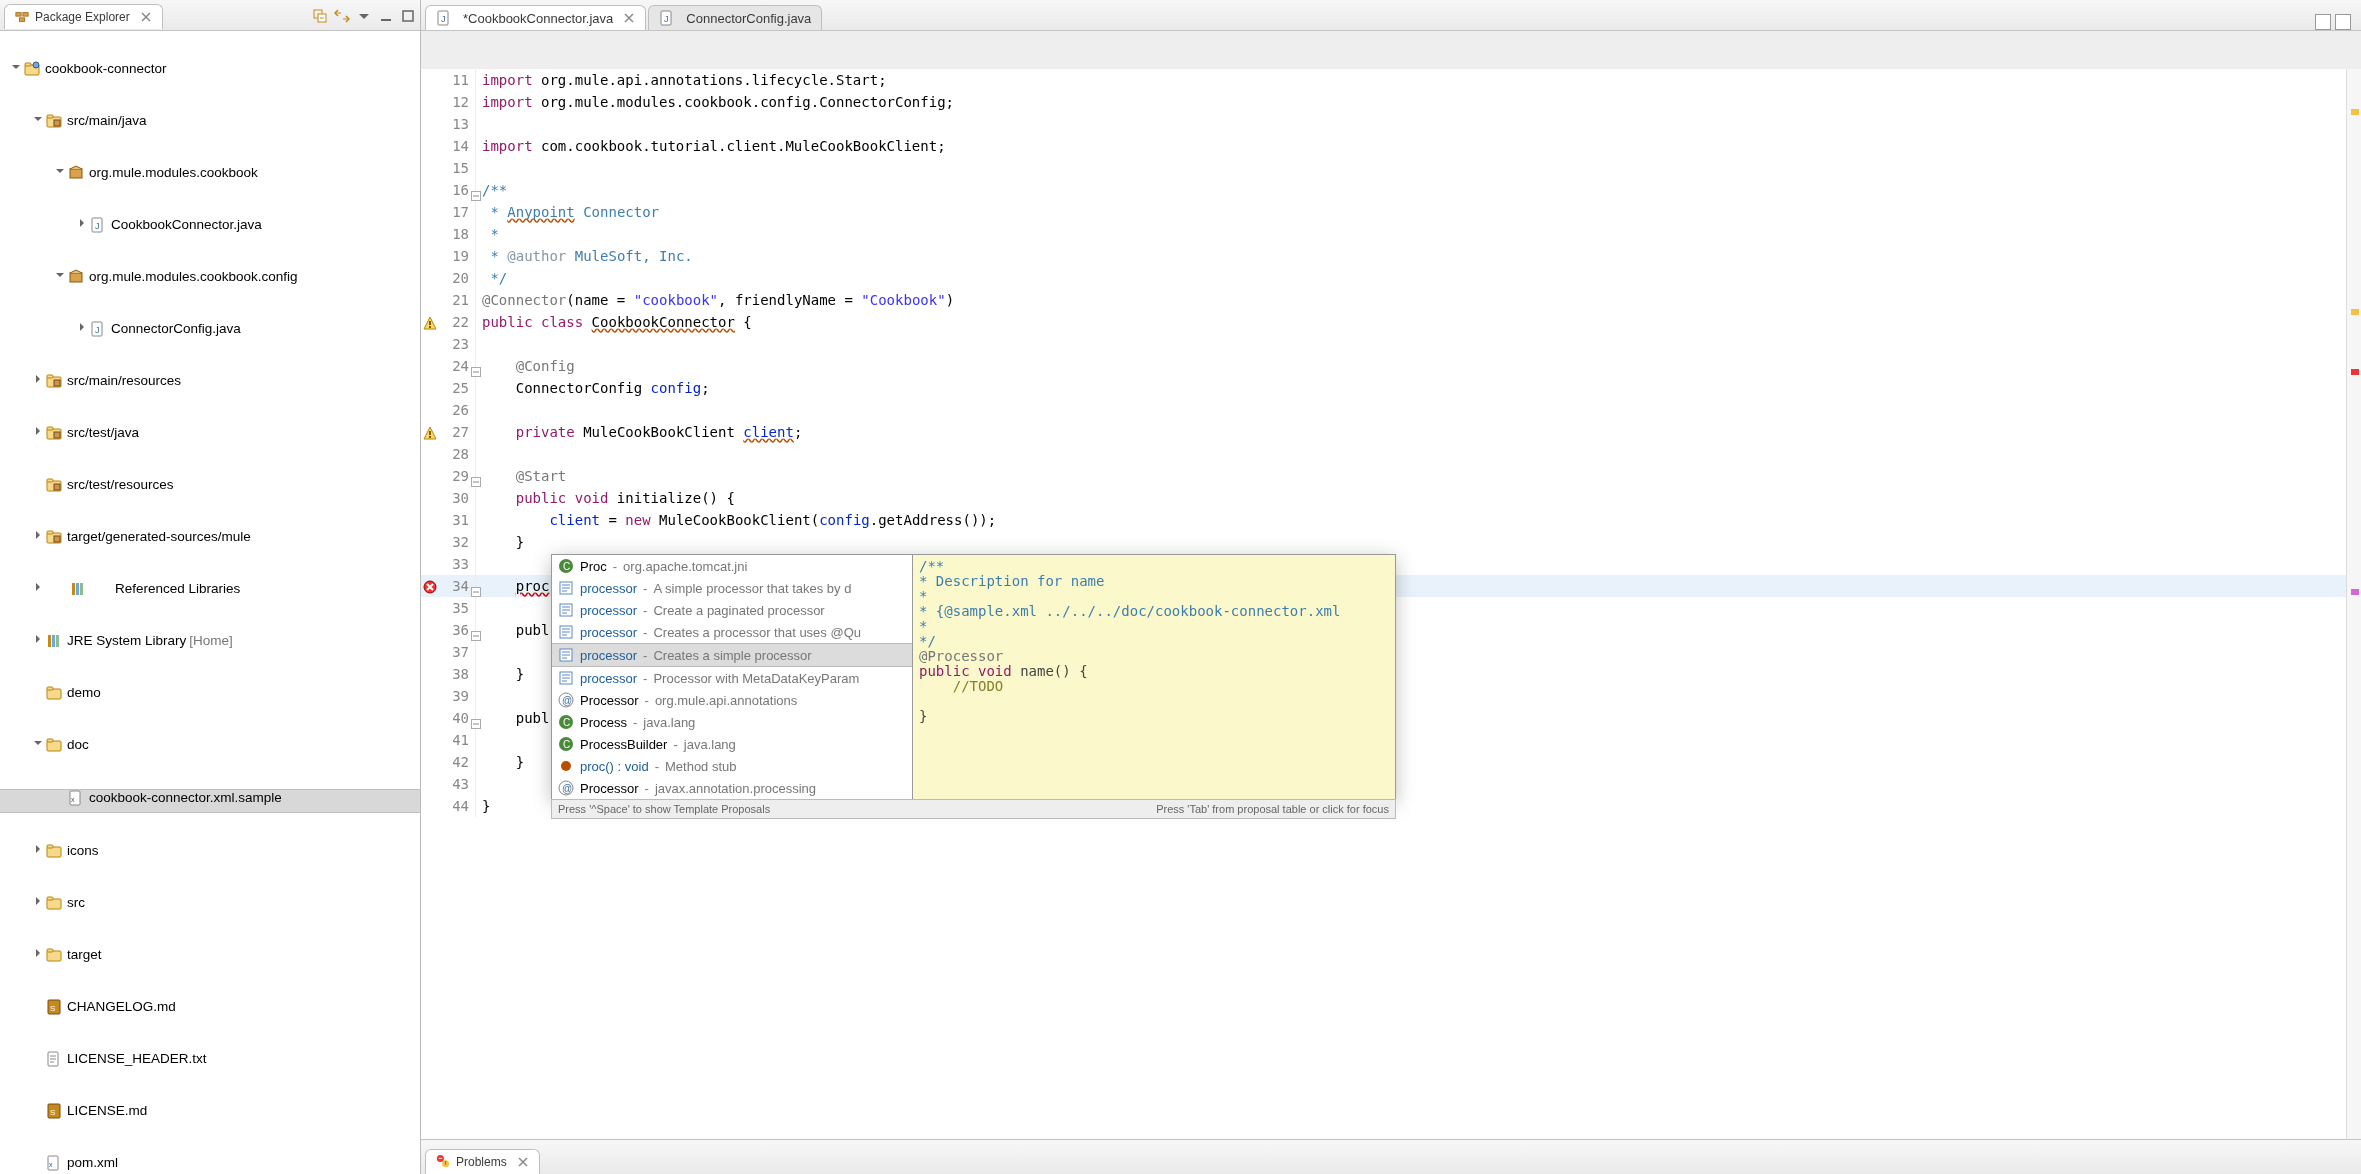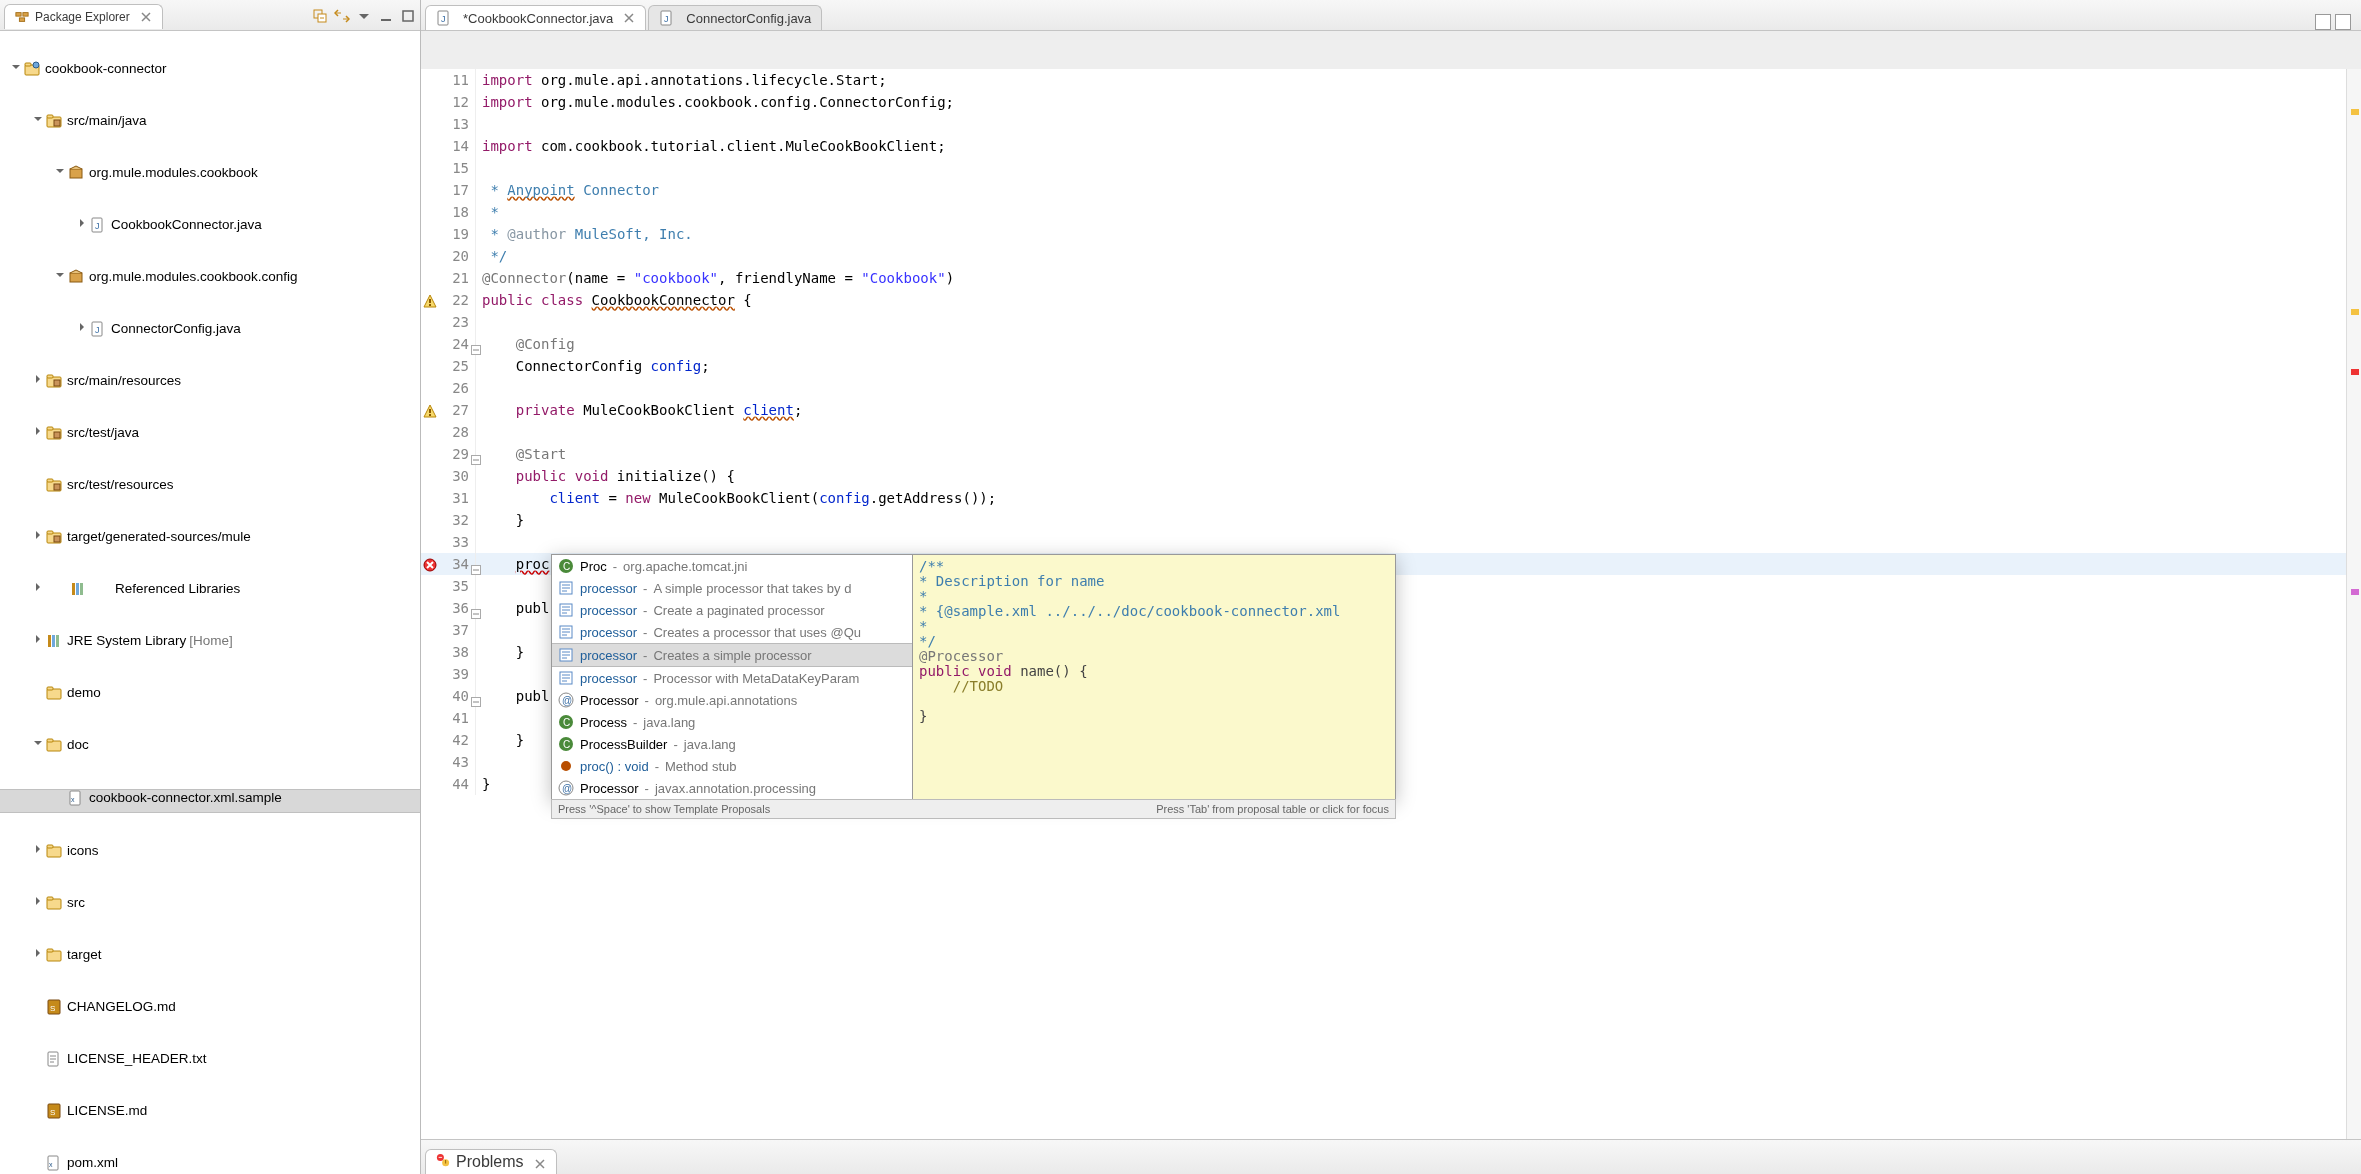--- a/index.html
+++ b/index.html
@@ -292,21 +292,21 @@
   .problems-tab {
     display: inline-flex;
     align-items: center;
     gap: 6px;
     height: 24px;
     padding: 0 10px;
     background: #fff;
     border: 1px solid #bfbfbf;
     border-bottom: none;
     border-radius: 6px 6px 0 0;
-    font-size: 16px;
+    font-size: 12px;
     color: #3a3a3a;
   }
 
   .overview-ruler {
     width: 14px;
     background: #f6f6f6;
     border-left: 1px solid #ddd;
     position: relative;
   }
   .overview-ruler .mark {
@@ -690,20 +690,27 @@
           <div class="ln">13</div>
           <div class="code"></div>
         </div>
         <div class="code-line">
           <div class="ln">14</div>
           <div class="code"><span class="kw">import</span> com.cookbook.tutorial.client.MuleCookBookClient;</div>
         </div>
         <div class="code-line">
           <div class="ln">15</div>
           <div class="code"></div>
+        </div>
+        <div class="code-line">
+          <div class="ln">16<span class="fold"><svg viewBox="0 0 10 10">
+                <rect x="0.5" y="0.5" width="9" height="9" fill="#fff" stroke="#aaa"></rect>
+                <path d="M2 5 h6" stroke="#888"></path>
+              </svg></span></div>
+          <div class="code"><span class="cmt">/**</span></div>
         </div>
         <div class="code-line">
           <div class="ln">17</div>
           <div class="code"><span class="cmt"> * <span class="uline">Anypoint</span> Connector</span></div>
         </div>
         <div class="code-line">
           <div class="ln">18</div>
           <div class="code"><span class="cmt"> *</span></div>
         </div>
         <div class="code-line">

